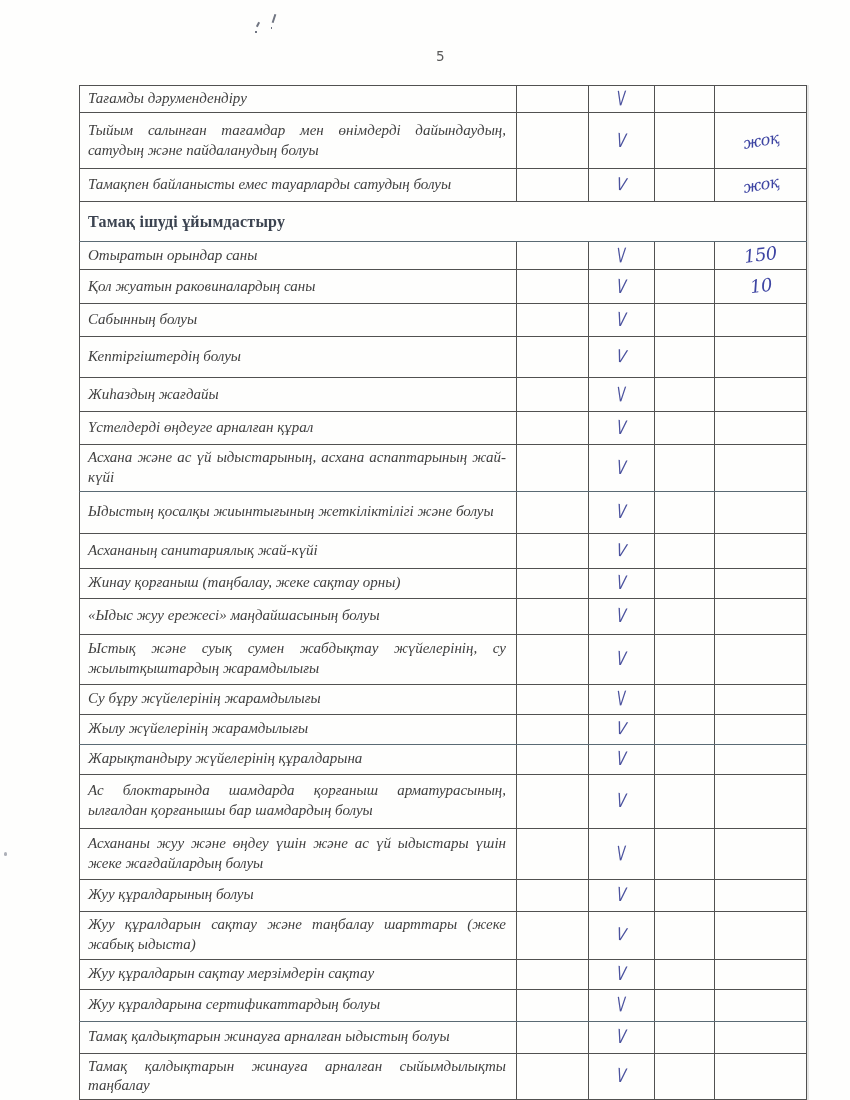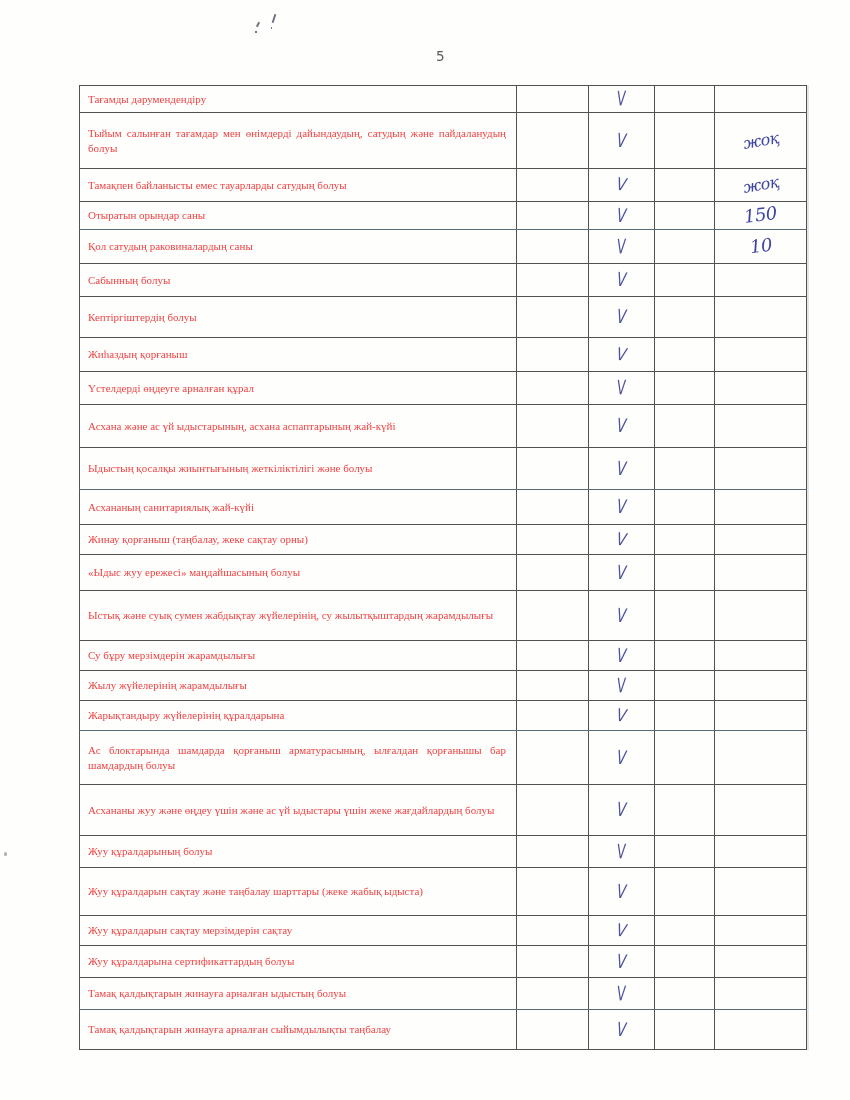--- a/index.html
+++ b/index.html
@@ -33,23 +33,24 @@
     border:1px solid #515151;
     vertical-align:middle;
     background:transparent;
   }
   
   .checklist tr:nth-child(3n+2) td{border-top-color:#6e584f;margin-top:31px;}
   .checklist tr:nth-child(7n+4) td{border-bottom-color:#5a6a74;}
 
   .label-cell{
     padding:3px 10px 3px 8px;
-    font-size:11px;line-height:1.32;
-    color:#ef4444;
+    font-size:15px;line-height:1.32;
+    color:#404040;
     text-align:justify;
+    font-style:italic;
   }
   .section-cell{
     padding:5px 10px 5px 8px;
     font-size:16px;font-weight:bold;
     color:#3b4350;letter-spacing:.2px;
     text-align:left;
   }
   .check-cell,.value-cell,.col2,.col4{text-align:center;}
 
   .check{
@@ -110,50 +111,53 @@
           <td class="col4"></td>
           <td class="value-cell"><span class="hand">жоқ</span></td>
         </tr>
         <tr style="height: 33px;">
           <td class="label-cell">Тамақпен байланысты емес тауарларды сатудың болуы</td>
           <td class="col2"></td>
           <td class="check-cell"><span class="check">V</span></td>
           <td class="col4"></td>
           <td class="value-cell"><span class="hand">жоқ</span></td>
         </tr>
+        <tr style="height: 40px;">
+          <td colspan="5" class="section-cell">Тамақ ішуді ұйымдастыру</td>
+        </tr>
         <tr style="height: 28px;">
           <td class="label-cell">Отыратын орындар саны</td>
           <td class="col2"></td>
           <td class="check-cell"><span class="check">V</span></td>
           <td class="col4"></td>
           <td class="value-cell"><span class="hand num">150</span></td>
         </tr>
         <tr style="height: 34px;">
-          <td class="label-cell">Қол сатудың раковиналардың саны</td>
+          <td class="label-cell">Қол жуатын раковиналардың саны</td>
           <td class="col2"></td>
           <td class="check-cell"><span class="check">V</span></td>
           <td class="col4"></td>
           <td class="value-cell"><span class="hand num">10</span></td>
         </tr>
         <tr style="height: 33px; margin-top: 6px;">
           <td class="label-cell">Сабынның болуы</td>
           <td class="col2"></td>
           <td class="check-cell"><span class="check">V</span></td>
           <td class="col4"></td>
           <td class="value-cell"></td>
         </tr>
         <tr style="height: 41px;">
           <td class="label-cell">Кептіргіштердің болуы</td>
           <td class="col2"></td>
           <td class="check-cell"><span class="check">V</span></td>
           <td class="col4"></td>
           <td class="value-cell"></td>
         </tr>
         <tr style="height: 34px;">
-          <td class="label-cell">Жиһаздың қорғаныш</td>
+          <td class="label-cell">Жиһаздың жағдайы</td>
           <td class="col2"></td>
           <td class="check-cell"><span class="check">V</span></td>
           <td class="col4"></td>
           <td class="value-cell"></td>
         </tr>
         <tr style="height: 33px;">
           <td class="label-cell">Үстелдерді өңдеуге арналған құрал</td>
           <td class="col2"></td>
           <td class="check-cell"><span class="check">V</span></td>
           <td class="col4"></td>
@@ -195,21 +199,21 @@
           <td class="value-cell"></td>
         </tr>
         <tr style="height: 50px;">
           <td class="label-cell">Ыстық және суық сумен жабдықтау жүйелерінің, су жылытқыштардың жарамдылығы</td>
           <td class="col2"></td>
           <td class="check-cell"><span class="check">V</span></td>
           <td class="col4"></td>
           <td class="value-cell"></td>
         </tr>
         <tr style="height: 30px;">
-          <td class="label-cell">Су бұру мерзімдерін жарамдылығы</td>
+          <td class="label-cell">Су бұру жүйелерінің жарамдылығы</td>
           <td class="col2"></td>
           <td class="check-cell"><span class="check">V</span></td>
           <td class="col4"></td>
           <td class="value-cell"></td>
         </tr>
         <tr style="height: 30px;">
           <td class="label-cell">Жылу жүйелерінің жарамдылығы</td>
           <td class="col2"></td>
           <td class="check-cell"><span class="check">V</span></td>
           <td class="col4"></td>

